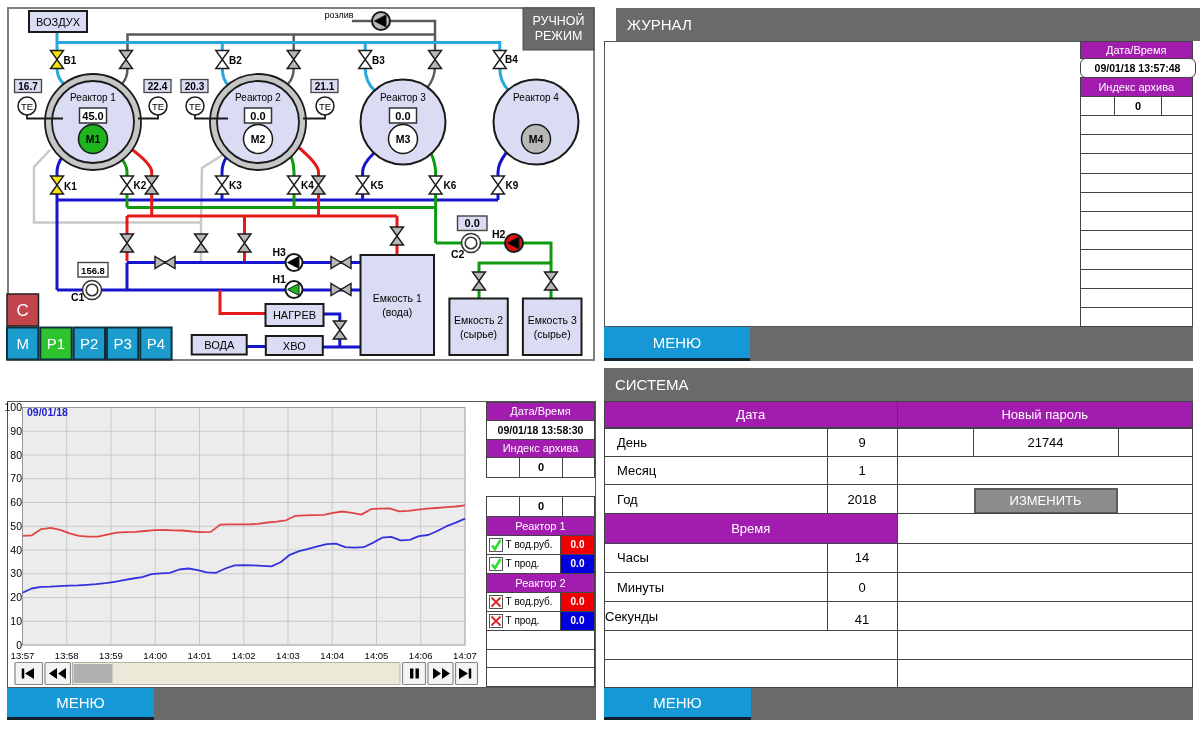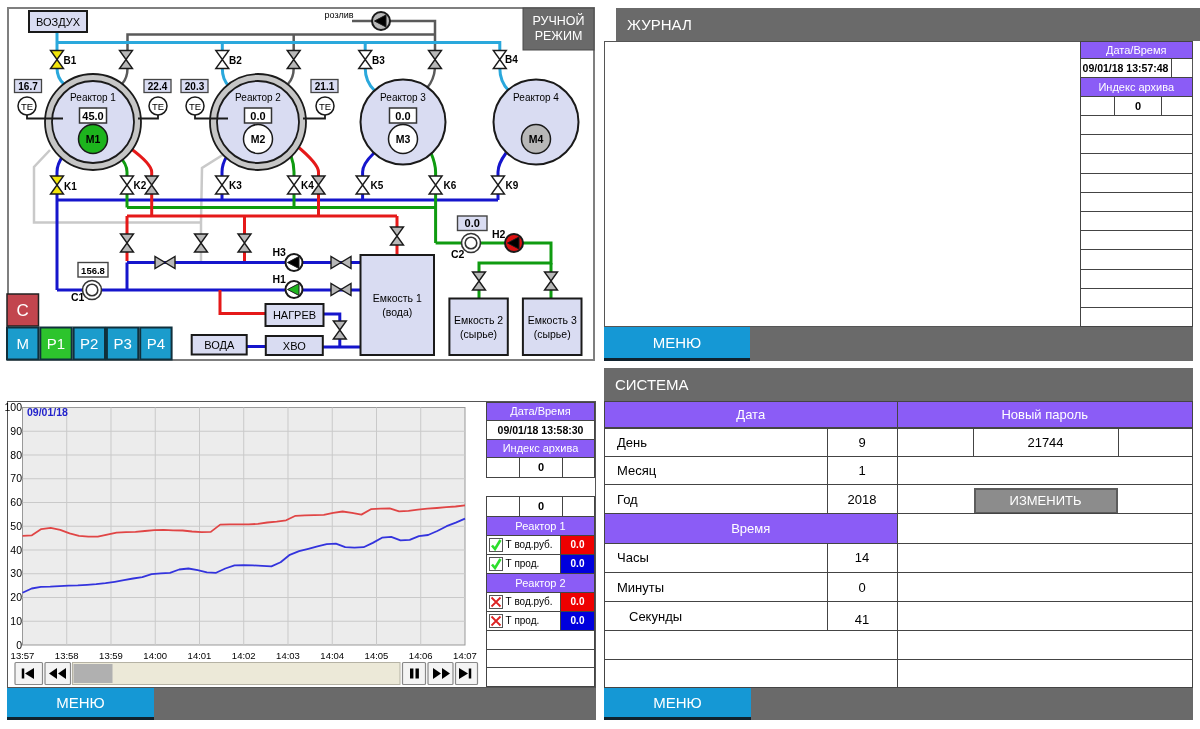--- a/index.html
+++ b/index.html
@@ -1,32 +1,32 @@
 <!DOCTYPE html>
 <html><head>
 <meta charset="utf-8">
 <style>
   html,body{margin:0;padding:0;}
   body{width:1200px;height:729px;background:#ffffff;font-family:"Liberation Sans",sans-serif;position:relative;overflow:hidden;}
   .abs{position:absolute;}
   .hdr{background:#6a6a6a;color:#fff;font-size:15px;display:flex;align-items:center;padding-left:11px;box-sizing:border-box;}
   .bluebtn{background:#1598d5;color:#fff;font-size:15px;display:flex;align-items:center;justify-content:center;box-sizing:border-box;border-bottom:3px solid #10222e;}
   .cell{position:absolute;box-sizing:border-box;border:1px solid #444;}
-  .bluecell{background:#8b5cf6;color:#fff;font-size:11px;display:flex;align-items:center;justify-content:center;}
+  .bluecell{background:#a21caf;color:#fff;font-size:11px;display:flex;align-items:center;justify-content:center;}
   .wcell{background:#fff;color:#000;display:flex;align-items:center;justify-content:center;}
 </style>
 </head>
 <body>
 
 <div class="abs" id="q2" style="left:604px;top:8px;width:589px;height:353px;">
   <div class="abs hdr" style="left:12px;top:0;width:589px;height:33px;">ЖУРНАЛ</div>
   <div class="abs" style="left:0;top:33px;width:589px;height:286px;background:#fff;border:1px solid #555;box-sizing:border-box;"></div>
   <div class="abs" id="q2t" style="left:475.5px;top:33px;width:113.5px;height:293px;">
   <div class="cell bluecell" style="left:0px;top:0px;width:113.5px;height:17.5px;font-size:11px;">Дата/Время</div>
-  <div class="cell wcell" style="left:0px;top:16.5px;width:92px;height:20.5px;font-size:10.5px;font-weight:bold;">09/01/18 13:57:48</div>
+  <div class="cell wcell" style="left:0px;top:16.5px;width:116px;height:20.5px;font-size:10.5px;font-weight:bold;border-radius:6px;">09/01/18 13:57:48</div>
   <div class="cell bluecell" style="left:0px;top:36px;width:113.5px;height:20px;font-size:11px;">Индекс архива</div>
   <div class="cell wcell" style="left:0px;top:55px;width:35.8px;height:20px;font-size:11px;"></div>
   <div class="cell wcell" style="left:34.8px;top:55px;width:47.5px;height:20px;font-size:11px;font-weight:bold;">0</div>
   <div class="cell wcell" style="left:81.5px;top:55px;width:32px;height:20px;font-size:11px;"></div>
   <div class="cell wcell" style="left:0px;top:74px;width:113.5px;height:20.2px;font-size:11px;"></div>
   <div class="cell wcell" style="left:0px;top:93.2px;width:113.5px;height:20.2px;font-size:11px;"></div>
   <div class="cell wcell" style="left:0px;top:112.4px;width:113.5px;height:20.2px;font-size:11px;"></div>
   <div class="cell wcell" style="left:0px;top:131.6px;width:113.5px;height:20.2px;font-size:11px;"></div>
   <div class="cell wcell" style="left:0px;top:150.79999999999998px;width:113.5px;height:20.2px;font-size:11px;"></div>
   <div class="cell wcell" style="left:0px;top:169.99999999999997px;width:113.5px;height:20.2px;font-size:11px;"></div>
@@ -57,21 +57,21 @@
   <div class="cell wcell" style="left:292.5px;top:83.5px;width:296.5px;height:30px;font-size:13px;"></div>
   <div class="abs" style="left:369.5px;top:87px;width:144px;height:26px;background:#8c8c8c;border:2px solid #5c5c5c;box-sizing:border-box;color:#fff;font-size:13px;display:flex;align-items:center;justify-content:center;">ИЗМЕНИТЬ</div>
   <div class="cell bluecell" style="left:0px;top:112.5px;width:293.5px;height:30.5px;font-size:13px;">Время</div>
   <div class="cell wcell" style="left:292.5px;top:112.5px;width:296.5px;height:30.5px;font-size:13px;"></div>
   <div class="cell wcell" style="left:0px;top:142px;width:223.5px;height:30.5px;font-size:13px;justify-content:flex-start;padding-left:12px;">Часы</div>
   <div class="cell wcell" style="left:222.5px;top:142px;width:71px;height:30.5px;font-size:13px;">14</div>
   <div class="cell wcell" style="left:292.5px;top:142px;width:296.5px;height:30.5px;font-size:13px;"></div>
   <div class="cell wcell" style="left:0px;top:171.5px;width:223.5px;height:30.0px;font-size:13px;justify-content:flex-start;padding-left:12px;">Минуты</div>
   <div class="cell wcell" style="left:222.5px;top:171.5px;width:71px;height:30.0px;font-size:13px;">0</div>
   <div class="cell wcell" style="left:292.5px;top:171.5px;width:296.5px;height:30.0px;font-size:13px;"></div>
-  <div class="cell wcell" style="left:0px;top:200.5px;width:223.5px;height:30.0px;font-size:13px;justify-content:flex-start;padding-left:24px;">Секунды</div>
+  <div class="cell wcell" style="left:0px;top:200.5px;width:223.5px;height:30.0px;font-size:13px;justify-content:flex-start;padding-left:0;">Секунды</div>
   <div class="cell wcell" style="left:222.5px;top:200.5px;width:71px;height:36px;font-size:13px;">41</div>
   <div class="cell wcell" style="left:292.5px;top:200.5px;width:296.5px;height:30.0px;font-size:13px;"></div>
   <div class="cell wcell" style="left:0px;top:229.5px;width:293.5px;height:30.0px;font-size:13px;"></div>
   <div class="cell wcell" style="left:292.5px;top:229.5px;width:296.5px;height:30.0px;font-size:13px;"></div>
   <div class="cell wcell" style="left:0px;top:258.5px;width:293.5px;height:28.5px;font-size:13px;"></div>
   <div class="cell wcell" style="left:292.5px;top:258.5px;width:296.5px;height:28.5px;font-size:13px;"></div>
   </div>
   <div class="abs" style="left:0;top:320px;width:589px;height:32px;background:#6a6a6a;"></div>
   <div class="abs bluebtn" style="left:0;top:320px;width:147px;height:32px;">МЕНЮ</div>
 </div>

